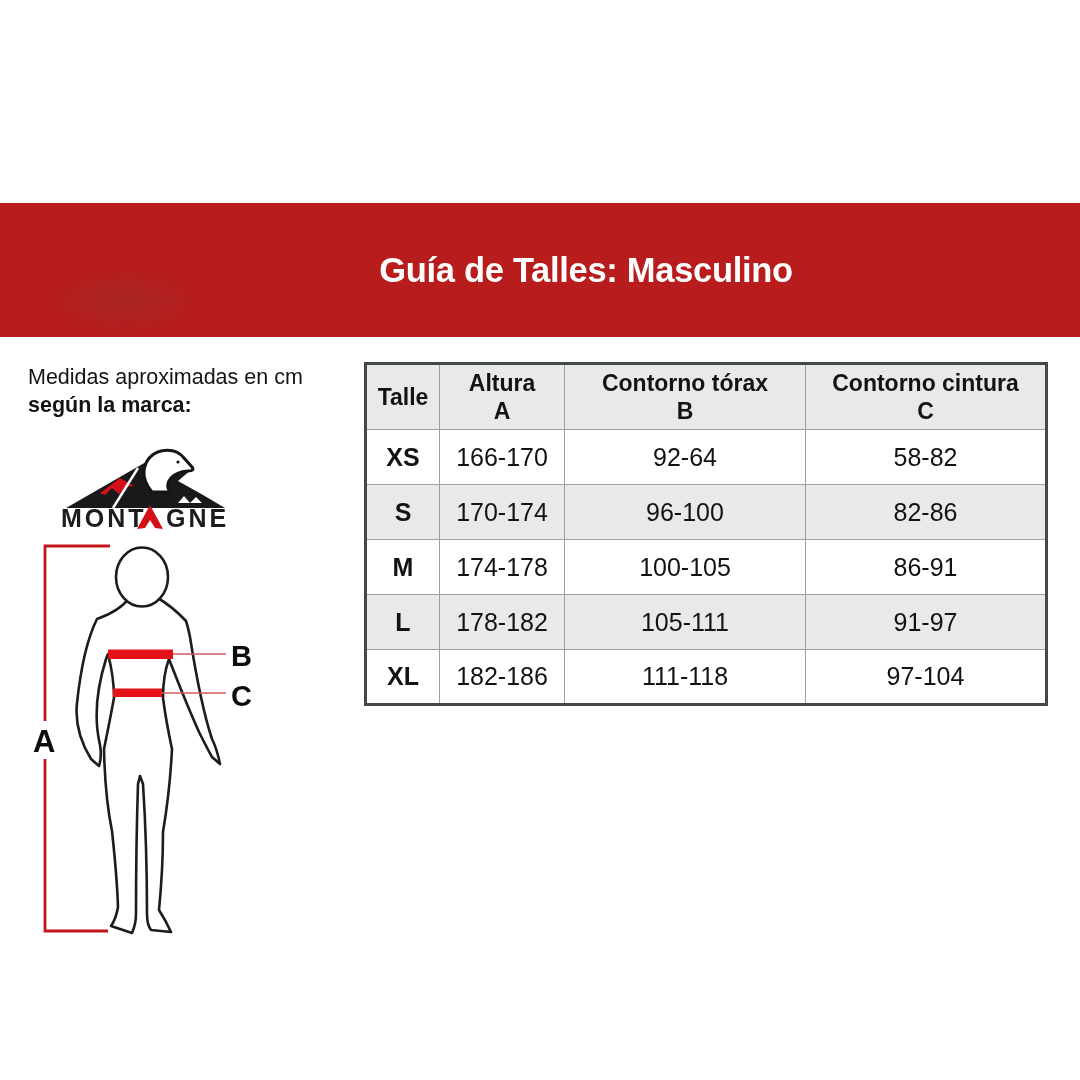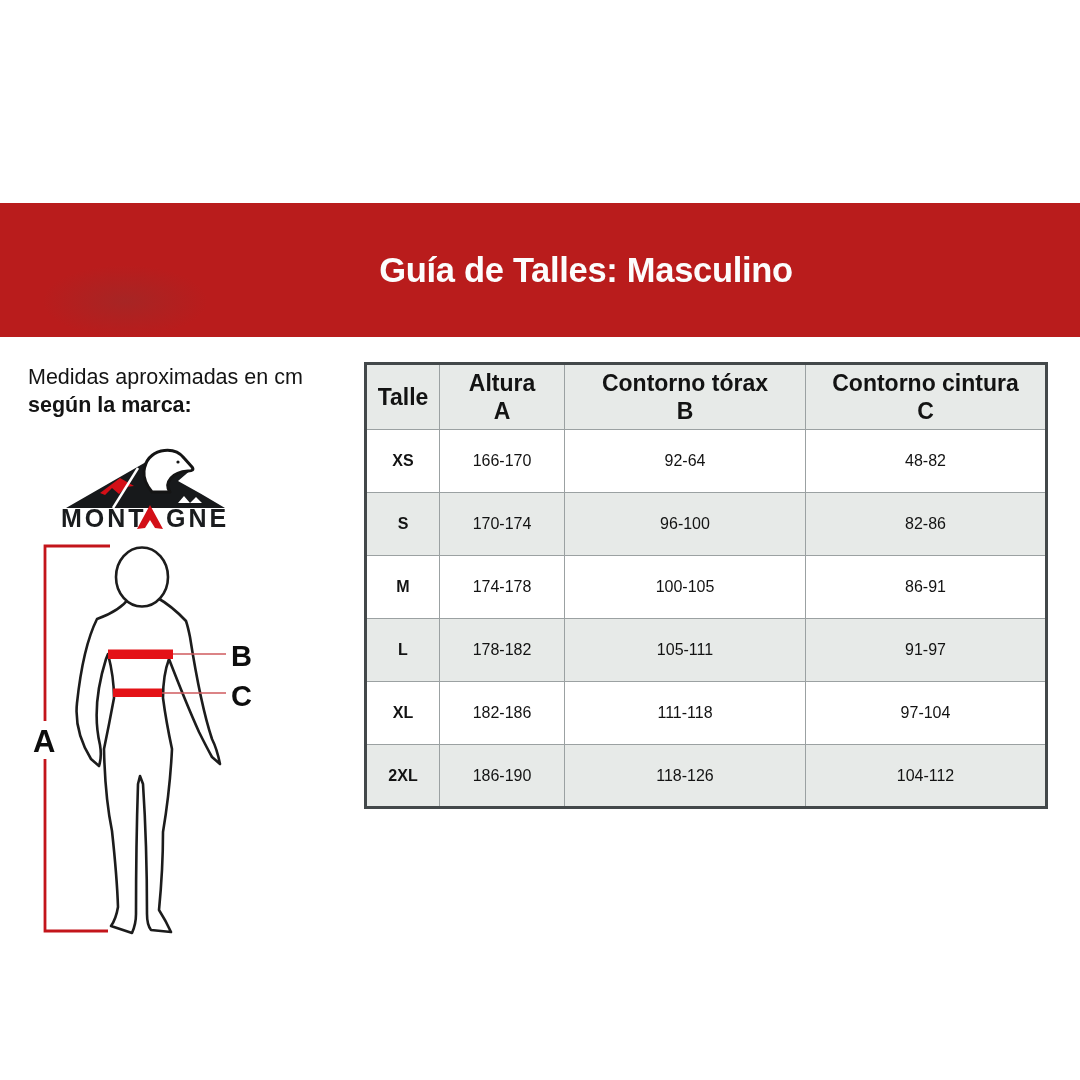--- a/index.html
+++ b/index.html
@@ -32,21 +32,21 @@
   .size-table{
     position:absolute;left:364px;top:362px;width:681px;
     border-collapse:collapse;table-layout:fixed;
     border:3px solid #43484a;
   }
   .size-table th,.size-table td{
     border:1.5px solid #9ba1a2;text-align:center;vertical-align:middle;
     box-sizing:border-box;padding:0;color:#131313;background:#ffffff;
   }
   .size-table th{height:66px;font-size:23px;font-weight:bold;line-height:28px;background:#e7eae8;}
-  .size-table td{height:63px;font-size:16px;font-weight:normal;}
+  .size-table td{height:55px;font-size:25px;font-weight:normal;}
   .size-table td.col-talle{font-weight:bold;}
   .size-table tr.alt td{background:#e7eae8;}
   .h-title,.h-letter{display:block;}
   .h-letter:empty{display:none;}
 </style>
 </head>
 <body>
 
 <div class="banner">
   <div class="banner-smudge"></div>
@@ -125,21 +125,21 @@
           <span class="h-title">Contorno cintura</span>
           <span class="h-letter">C</span>
         </th>
     </tr>
   </thead>
   <tbody>
     <tr>
       <td class="col-talle">XS</td>
       <td>166-170</td>
       <td>92-64</td>
-      <td>48-82</td>
+      <td>58-82</td>
     </tr>
     <tr class="alt">
       <td class="col-talle">S</td>
       <td>170-174</td>
       <td>96-100</td>
       <td>82-86</td>
     </tr>
     <tr>
       <td class="col-talle">M</td>
       <td>174-178</td>
@@ -151,20 +151,14 @@
       <td>178-182</td>
       <td>105-111</td>
       <td>91-97</td>
     </tr>
     <tr>
       <td class="col-talle">XL</td>
       <td>182-186</td>
       <td>111-118</td>
       <td>97-104</td>
     </tr>
-    <tr class="alt">
-      <td class="col-talle">2XL</td>
-      <td>186-190</td>
-      <td>118-126</td>
-      <td>104-112</td>
-    </tr>
   </tbody>
 </table>
 
 </body></html>

